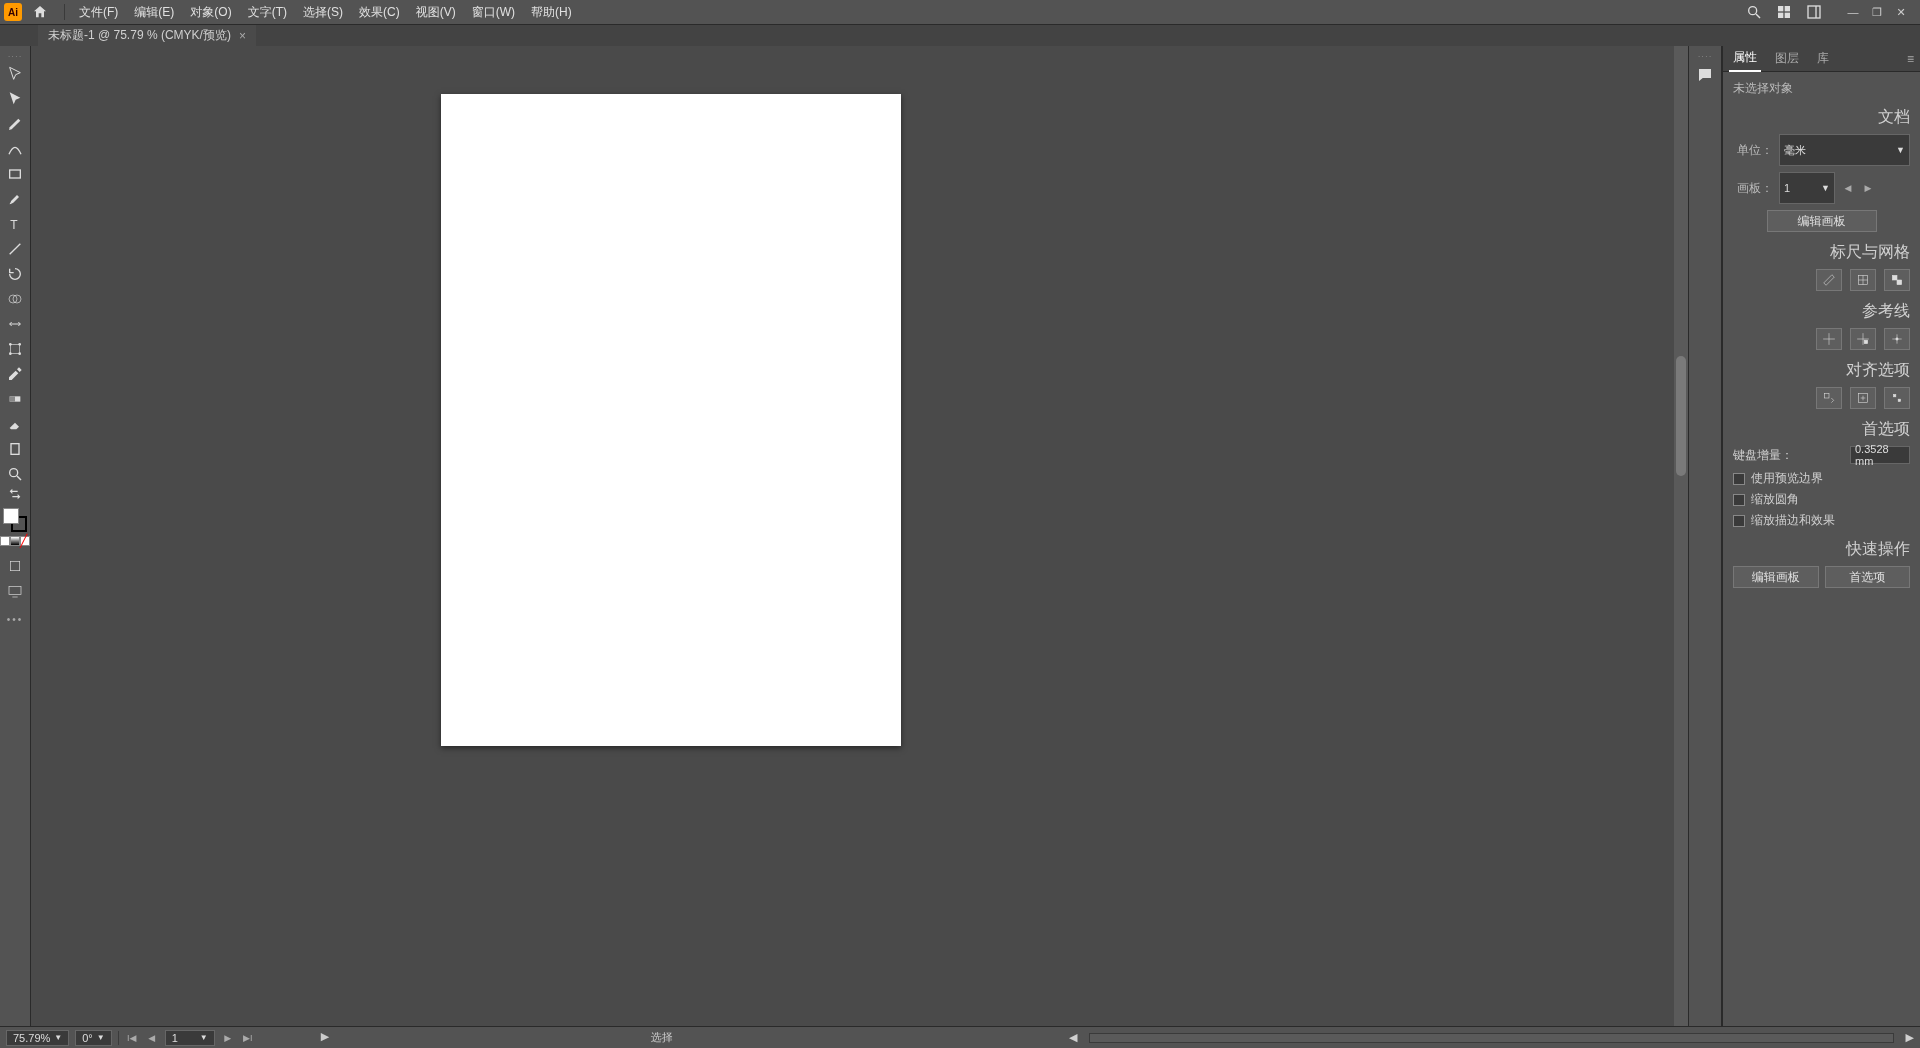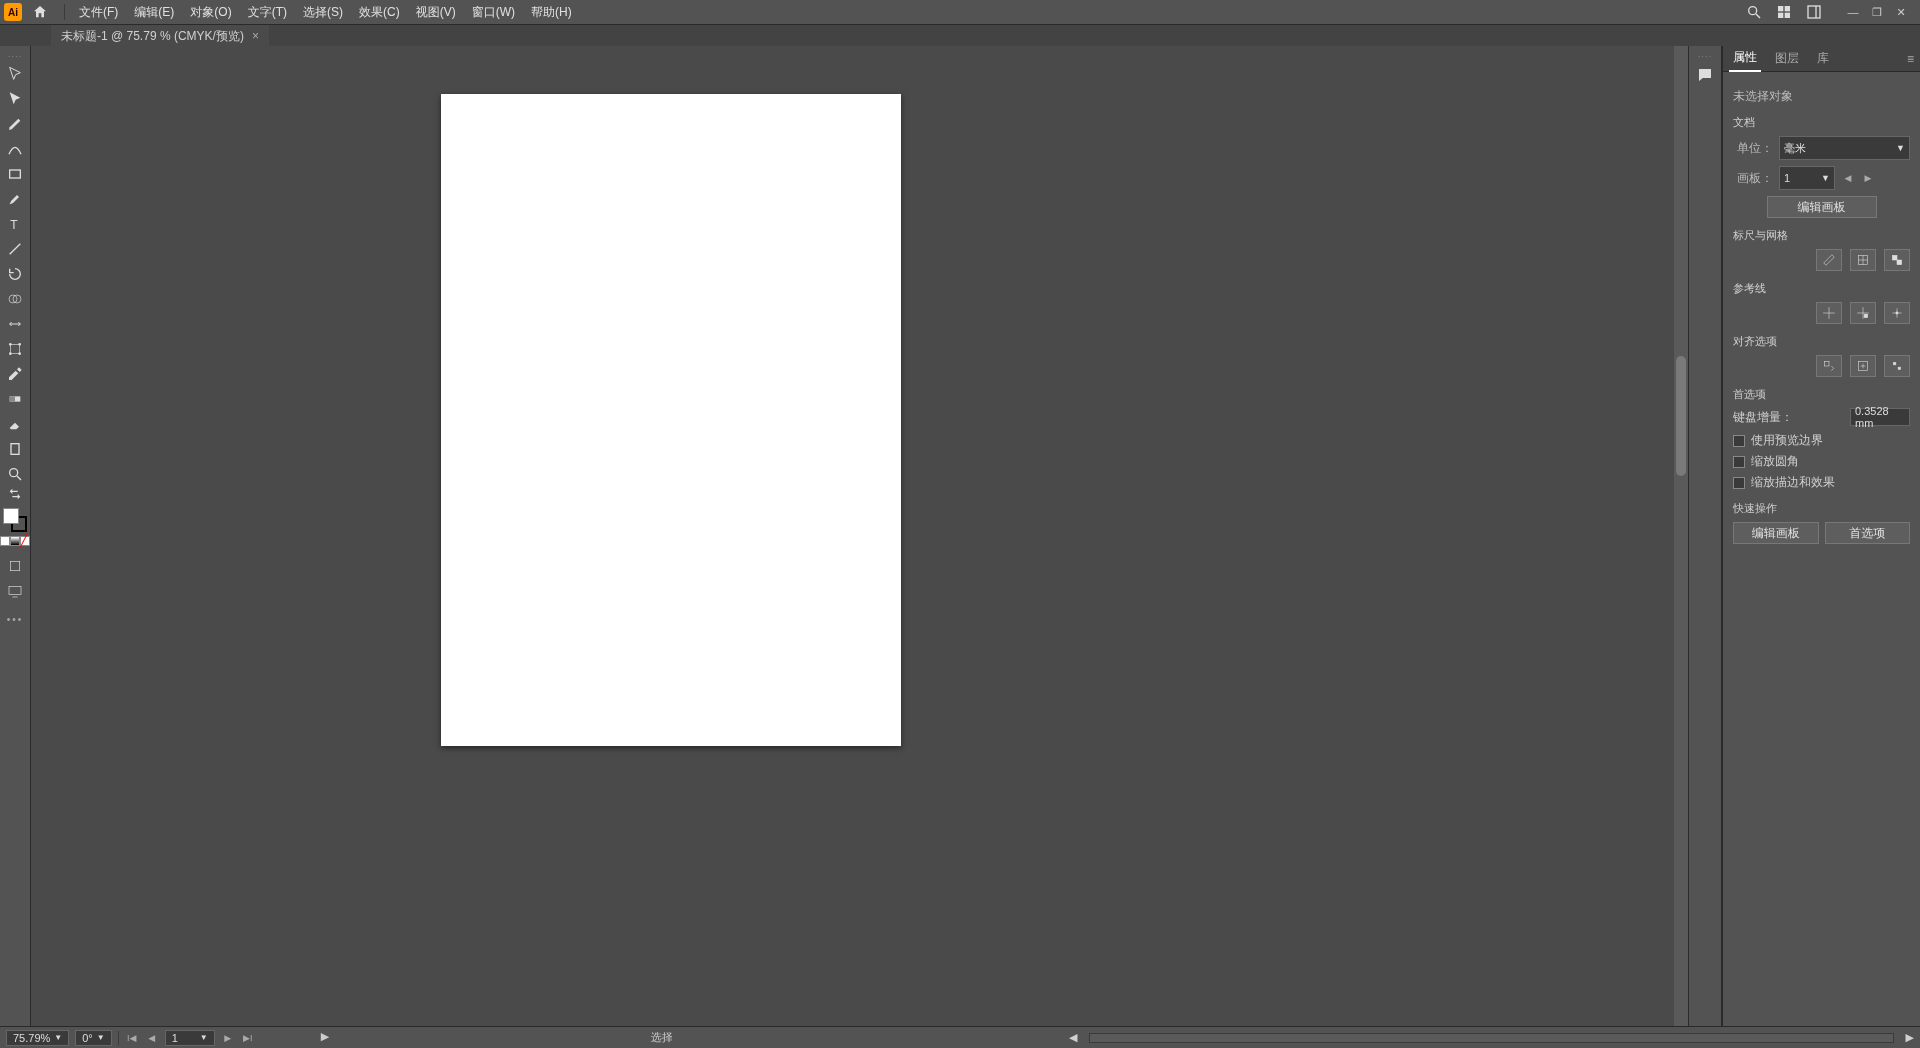--- a/index.html
+++ b/index.html
@@ -10,21 +10,21 @@
 .app-logo { width: 18px; height: 18px; background: #ff9a00; color: #330000; font-weight: bold; font-size: 10px; display: flex; align-items: center; justify-content: center; border-radius: 3px; margin-right: 8px; }
 .home-icon { width: 20px; height: 20px; display: flex; align-items: center; justify-content: center; margin-right: 8px; cursor: pointer; }
 .menu-sep { width: 1px; height: 16px; background: #3a3a3a; margin: 0 6px; }
 .menu-item { padding: 4px 8px; cursor: pointer; font-size: 12px; color: #e0e0e0; }
 .menubar-right { margin-left: auto; display: flex; align-items: center; gap: 10px; padding-right: 6px; }
 .topicon { width: 20px; height: 20px; display: flex; align-items: center; justify-content: center; cursor: pointer; }
 .win-controls { display: flex; gap: 6px; margin-left: 10px; }
 .win-btn { width: 18px; height: 14px; display: flex; align-items: center; justify-content: center; cursor: pointer; color: #ccc; font-size: 11px; }
 
 
-.tabbar { height: 22px; background: #434343; display: flex; align-items: flex-start; padding-left: 51px; border-bottom: 1px solid #2a2a2a; }
+.tabbar { height: 22px; background: #434343; display: flex; align-items: center; padding-left: 38px; border-bottom: 1px solid #2a2a2a; }
 .doc-tab { height: 22px; padding: 0 10px; display: flex; align-items: center; gap: 8px; font-size: 12px; color: #d0d0d0; background: #4a4a4a; }
 .tab-close { cursor: pointer; font-size: 12px; color: #aaa; }
 
 
 .workspace { position: absolute; top: 46px; bottom: 22px; left: 0; right: 0; display: flex; background: #4a4a4a; }
 
 
 .toolbox { width: 31px; background: #535353; display: flex; flex-direction: column; align-items: center; padding-top: 6px; border-right: 1px solid #2a2a2a; }
 .toolbox-grip { width: 24px; height: 6px; margin-bottom: 4px; display:flex; justify-content:center; }
 .toolbox-grip::before { content:"····"; letter-spacing:1px; color:#888; font-size:8px; }
@@ -47,26 +47,26 @@
 
 .dock-collapsed { width: 34px; background: #535353; border-left: 1px solid #2a2a2a; border-right: 1px solid #2a2a2a; display: flex; flex-direction: column; align-items: center; padding-top: 6px; }
 .dock-icon { width: 26px; height: 26px; display: flex; align-items: center; justify-content: center; cursor: pointer; }
 
 
 .props { width: 198px; background: #535353; border-left: 1px solid #2a2a2a; display: flex; flex-direction: column; }
 .panel-tabs { height: 26px; display: flex; align-items: center; background: #434343; border-bottom: 1px solid #2a2a2a; padding: 0 6px; gap: 10px; }
 .ptab { font-size: 12px; color: #aaa; cursor: pointer; padding: 4px 4px; }
 .ptab.active { color: #fff; border-bottom: 2px solid #fff; }
 .ptab-menu { margin-left:auto; cursor:pointer; color:#aaa; }
-.panel-body { padding: 16px 10px; overflow-y: auto; font-size: 12px; color: #d0d0d0; }
-.sect-title { font-size: 11px; color: #d0d0d0; margin: 10px 0 6px; }
+.panel-body { padding: 8px 10px; overflow-y: auto; font-size: 12px; color: #d0d0d0; }
+.sect-title { font-size: 16px; color: #d0d0d0; margin: 10px 0 6px; text-align: right; }
 .sect-sub { color: #bbb; margin-bottom: 6px; }
 .row { display: flex; align-items: center; gap: 6px; margin: 6px 0; }
 .lbl { width: 40px; text-align: right; color: #bbb; }
-.sel { flex:1; height: 24px; background: #3a3a3a; border: 1px solid #666; color: #ddd; font-size: 11px; padding: 0 4px; display:flex; align-items:center; justify-content:space-between; cursor:pointer; }
+.sel { flex:1; height: 32px; background: #3a3a3a; border: 1px solid #666; color: #ddd; font-size: 11px; padding: 0 4px; display:flex; align-items:center; justify-content:space-between; cursor:pointer; }
 .sel .chev { font-size: 9px; }
 .btn { height: 22px; background: #5e5e5e; border: 1px solid #777; color: #e0e0e0; font-size: 12px; cursor: pointer; display:flex; align-items:center; justify-content:center; }
 .btn.half { flex:1; }
 .icon-row { display: flex; gap: 8px; }
 .icon-btn { width: 26px; height: 22px; background: #5e5e5e; border: 1px solid #777; display:flex; align-items:center; justify-content:center; cursor:pointer; }
 .icon-btn svg { width: 14px; height: 14px; fill: #ddd; stroke:#ddd; }
 .chk { display:flex; align-items:center; gap:6px; margin:4px 0; cursor:pointer; }
 .chkbox { width:12px; height:12px; border:1px solid #888; background:#3a3a3a; }
 .num-field { width: 60px; height: 18px; background:#3a3a3a; border:1px solid #666; color:#ddd; font-size:11px; padding:0 4px; display:flex; align-items:center; }
 .arrow-mini { width:14px; height:18px; display:flex; align-items:center; justify-content:center; cursor:pointer; color:#aaa; font-size:9px; }

